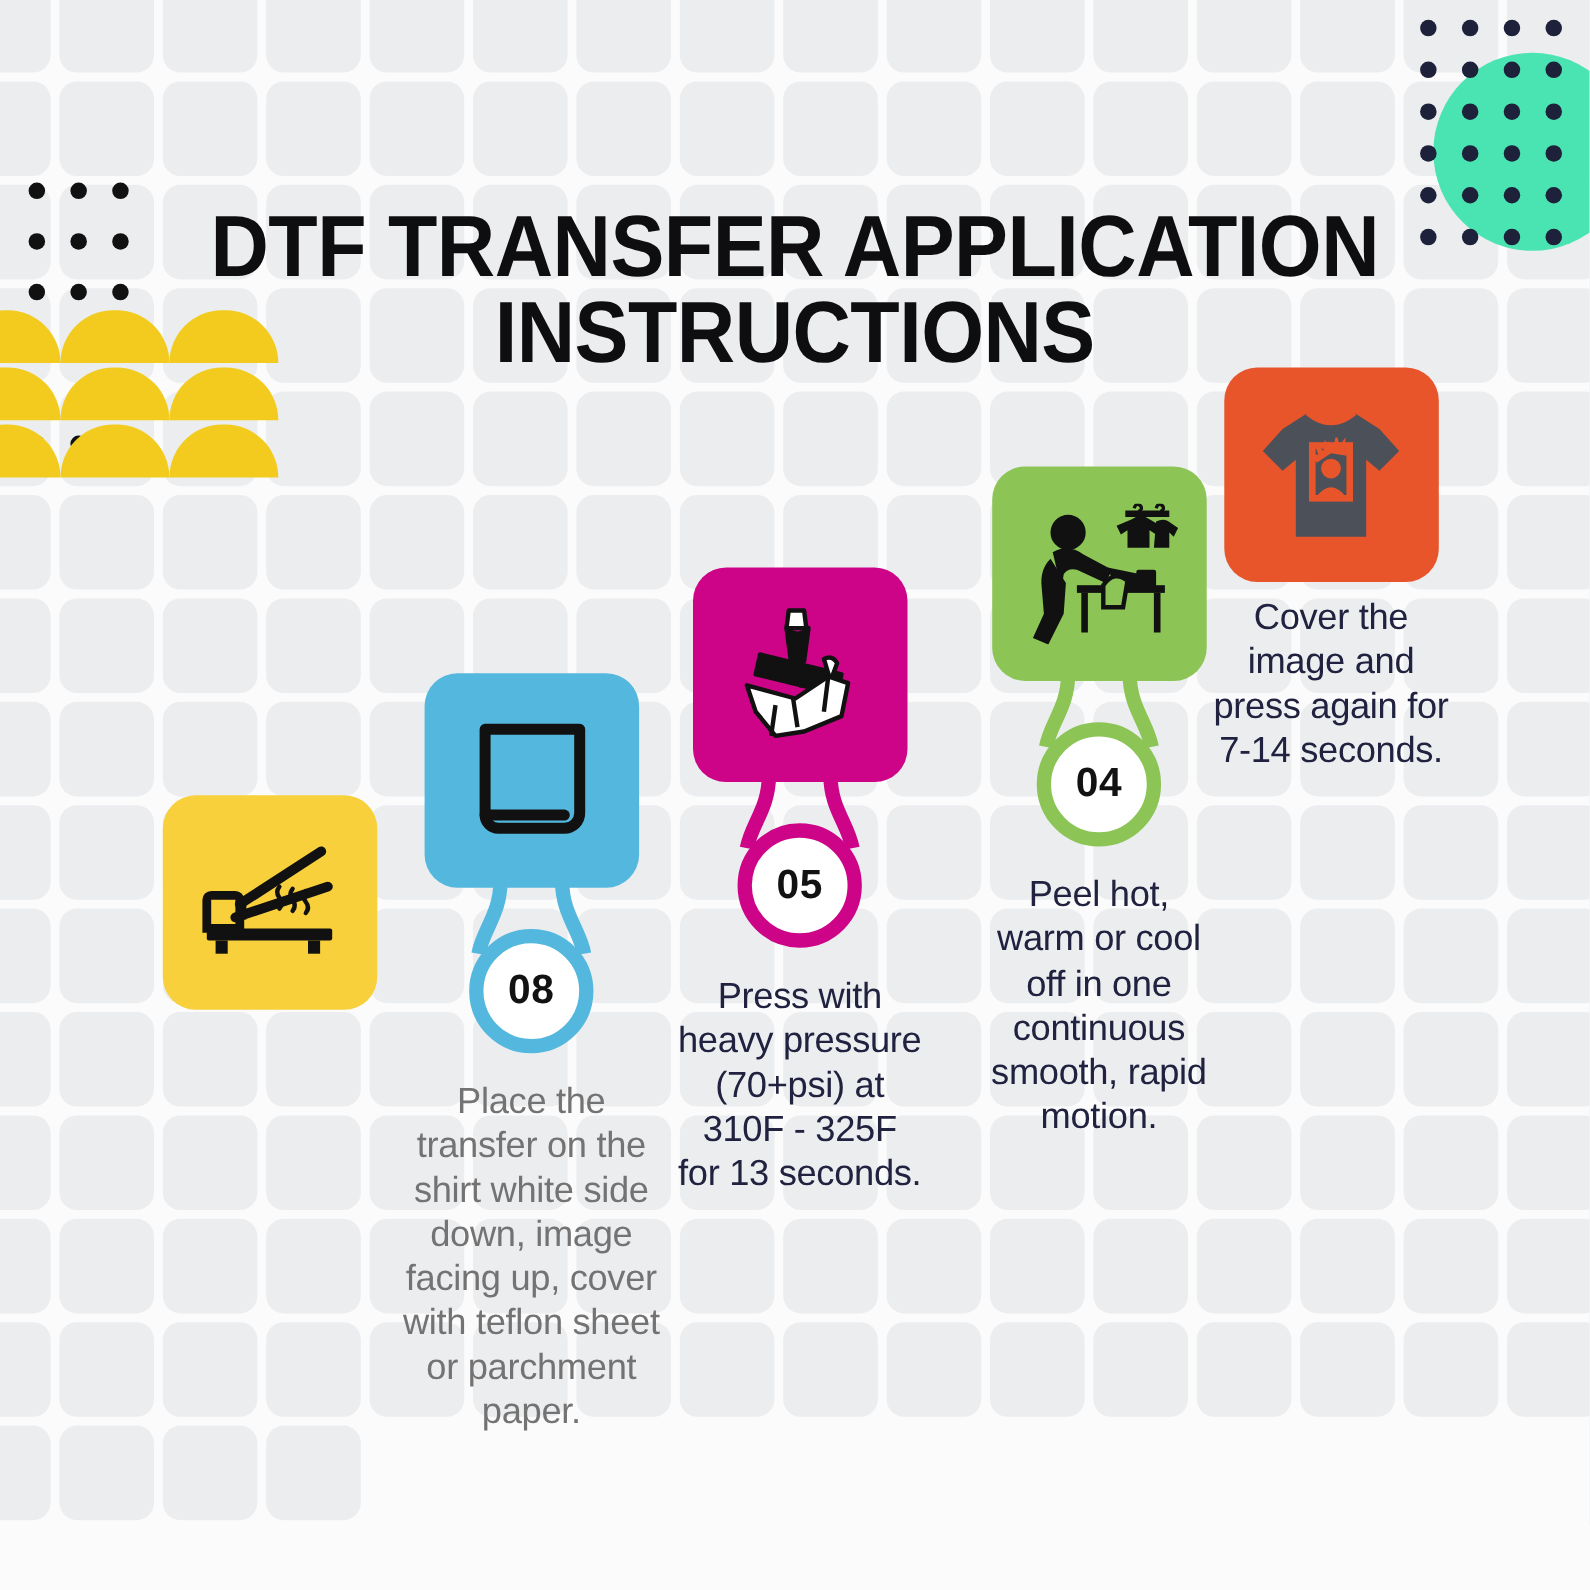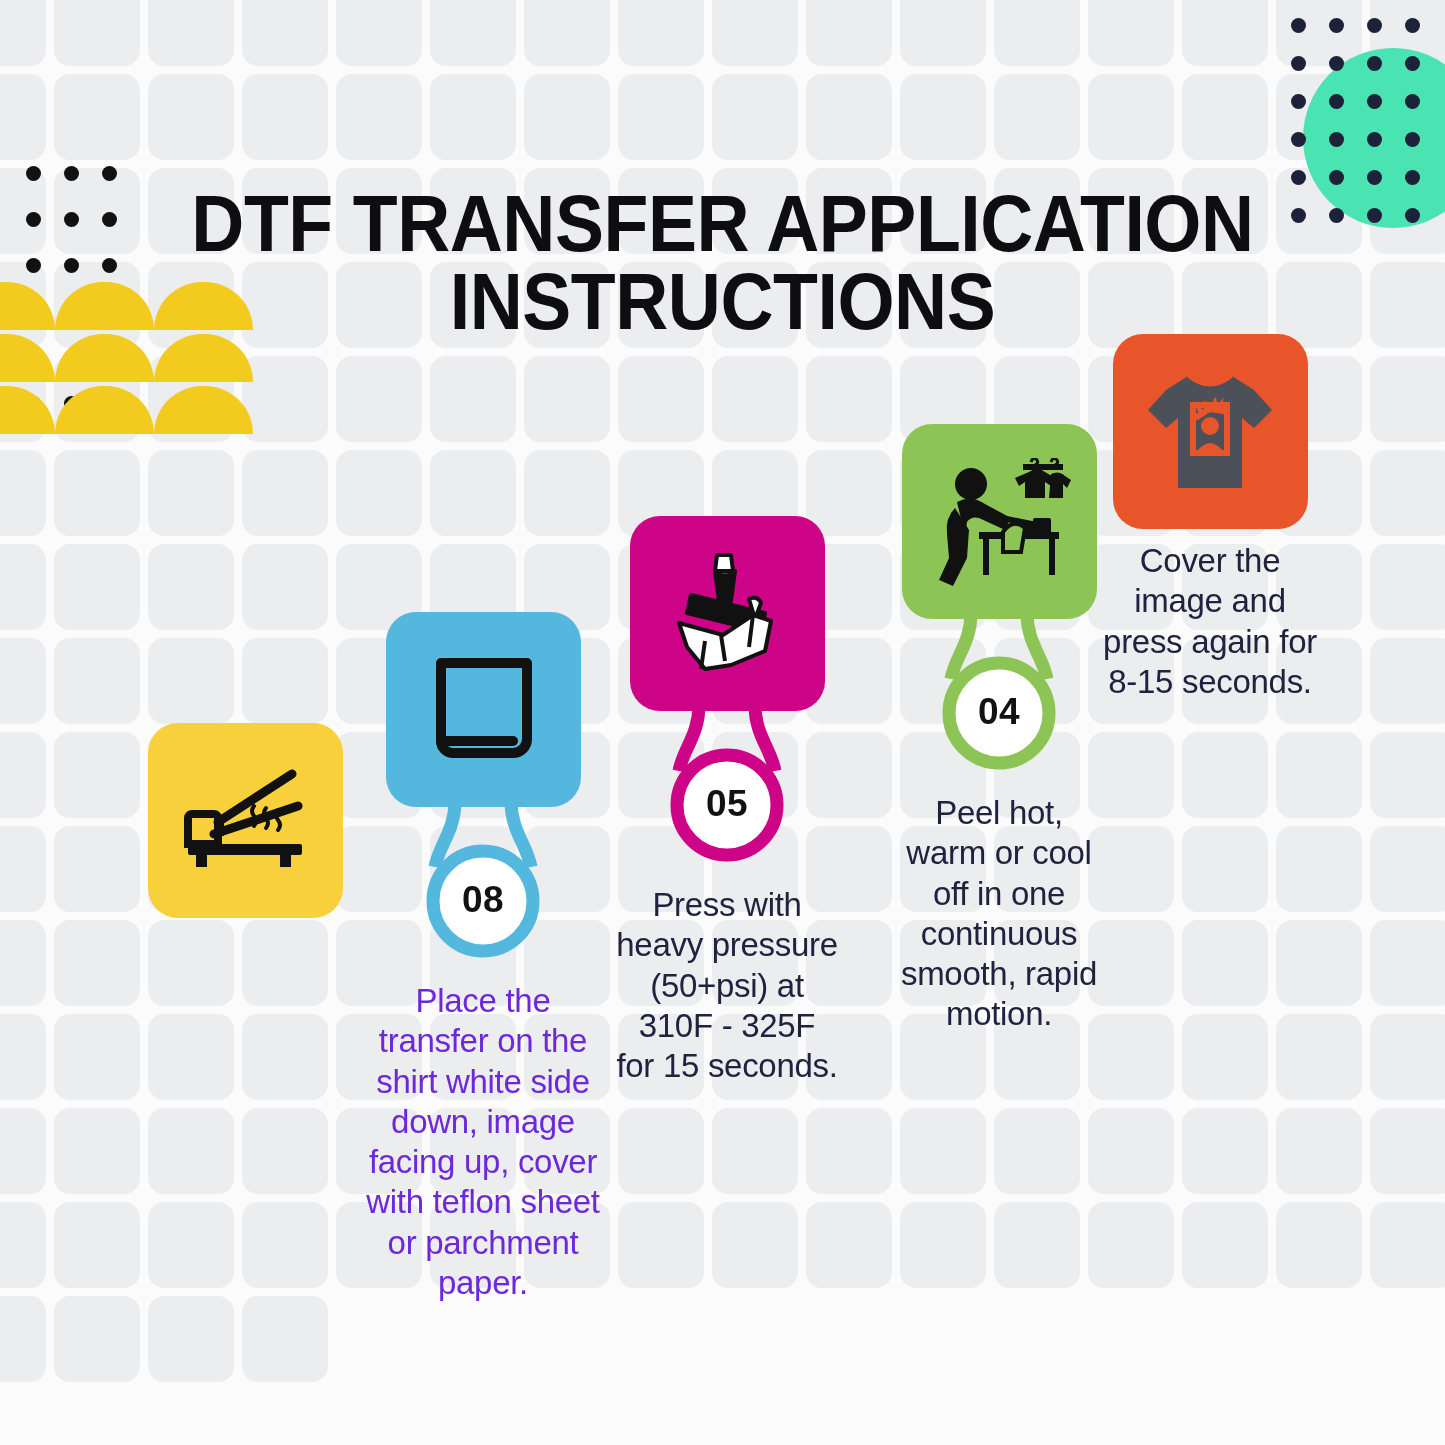--- a/index.html
+++ b/index.html
@@ -420,21 +420,21 @@
     </div>
     <div class="connector">
       <svg width="160" height="168" viewBox="0 0 160 168">
         <circle cx="80" cy="100" r="50" fill="#ffffff"></circle>
         <circle cx="80" cy="100" r="50" fill="none" stroke="#54b8de" stroke-width="13"></circle>
         <path d="M52 0 C52 30 36 44 32 66" fill="none" stroke="#54b8de" stroke-width="13"></path>
         <path d="M108 0 C108 30 124 44 128 66" fill="none" stroke="#54b8de" stroke-width="13"></path>
       </svg>
       <div class="numlabel" style="top:78px;">08</div>
     </div>
-    <div class="caption" style="color: #6d28d9;">Place the transfer on the shirt white side down, image facing up, cover with teflon sheet or parchment paper.</div>
+    <div class="caption" style="color: #737373;">Place the transfer on the shirt white side down, image facing up, cover with teflon sheet or parchment paper.</div>
   </div>
 
   <div class="step" id="step3">
     <div class="card" style="background:#ce0488">
       <svg width="132" height="125" viewBox="0 0 132 125">
         <g stroke="#111" stroke-width="4" stroke-linejoin="round">
           <path d="M56 4 h14 l2 16 h-18 z" fill="#fff"></path>
           <path d="M54 20 q10 10 20 0 l-4 30 h-12 z" fill="#111"></path>
           <path d="M64 40 l4 34" stroke-width="5" fill="none"></path>
           <path d="M30 44 L104 62 L100 80 L26 62 z" fill="#111"></path>
@@ -448,21 +448,21 @@
     </div>
     <div class="connector">
       <svg width="160" height="168" viewBox="0 0 160 168">
         <circle cx="80" cy="100" r="50" fill="#ffffff"></circle>
         <circle cx="80" cy="100" r="50" fill="none" stroke="#ce0488" stroke-width="13"></circle>
         <path d="M52 0 C52 30 36 44 32 66" fill="none" stroke="#ce0488" stroke-width="13"></path>
         <path d="M108 0 C108 30 124 44 128 66" fill="none" stroke="#ce0488" stroke-width="13"></path>
       </svg>
       <div class="numlabel" style="top:78px;">05</div>
     </div>
-    <div class="caption" style="color: rgb(32, 34, 63);">Press with heavy pressure (50+psi) at 310F - 325F for 15 seconds.</div>
+    <div class="caption" style="color: rgb(32, 34, 63);">Press with heavy pressure (70+psi) at 310F - 325F for 13 seconds.</div>
   </div>
 
   <div class="step" id="step4">
     <div class="card" style="background:#8cc556">
       <svg width="145" height="128" viewBox="0 0 145 128">
         <g fill="#111">
           <circle cx="44" cy="26" r="16"></circle>
           <path d="M30 44 q14 -8 28 2 l26 14 l-6 12 l-26 -12 q-8 -2 -12 4 l-2 14 z"></path>
           <path d="M28 50 q-10 10 -8 26 l2 24 l-10 22 l14 6 l14 -28 l2 -28 z"></path>
           <rect x="52" y="74" width="80" height="7"></rect>
@@ -500,16 +500,16 @@
           <rect x="50" y="34" width="40" height="54" fill="#e8552b"></rect>
           <rect x="56" y="40" width="28" height="42" fill="#4c5058"></rect>
           <g fill="#e8552b">
             <circle cx="70" cy="58" r="9"></circle>
             <path d="M58 82 q12 -14 24 0 z"></path>
             <path d="M70 44 l-3 -10 l6 6 l2 -10 l2 10 l5 -7 l-1 9 l7 -4 l-5 8 M70 44 l-5 -9 l-1 9 l-7 -6 l3 9 l-8 -2 l6 7" stroke="#e8552b" stroke-width="2" fill="#e8552b"></path>
           </g>
         </g>
       </svg>
     </div>
-    <div class="caption" style="color: rgb(32, 34, 63);">Cover the image and press again for 8-15 seconds.</div>
+    <div class="caption" style="color: rgb(32, 34, 63);">Cover the image and press again for 7-14 seconds.</div>
   </div>
 
 </div>
 
 </body></html>

